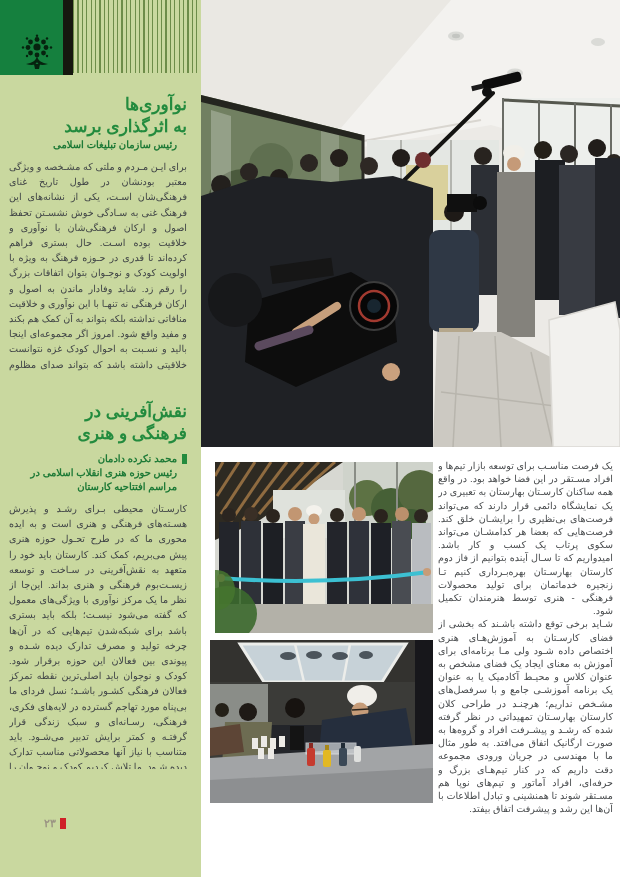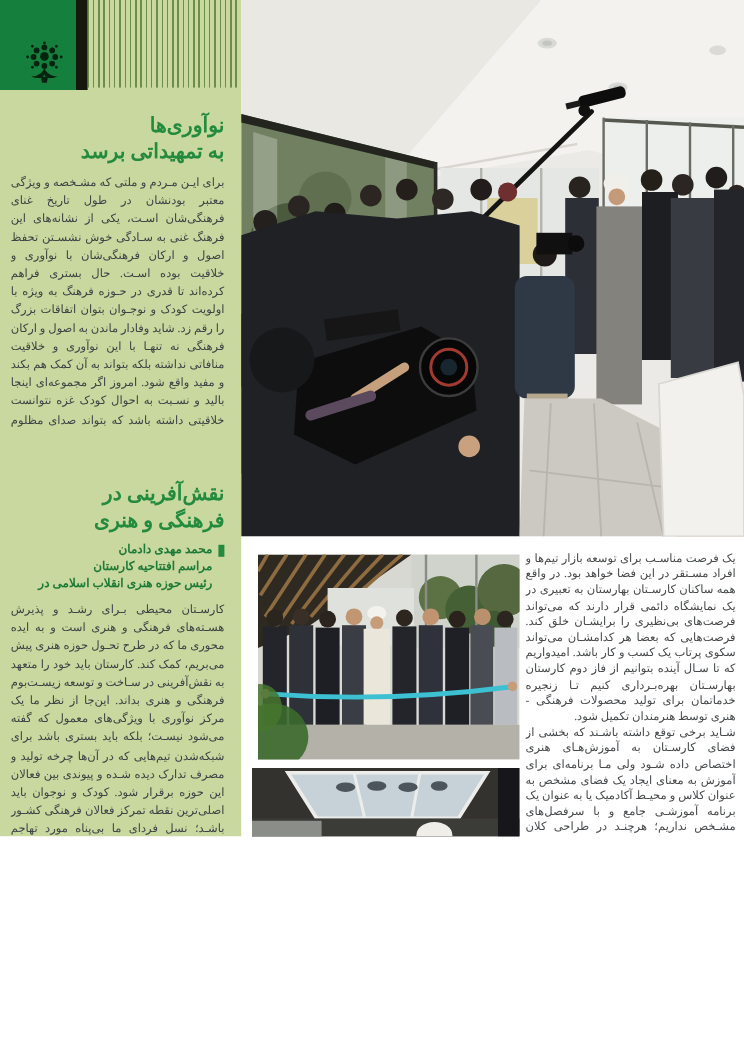--- a/index.html
+++ b/index.html
@@ -1,18 +1,18 @@
 <!DOCTYPE html>
 <html lang="fa"><head>
 <meta charset="utf-8">
 <style>
   html,body{margin:0;padding:0;background:#ffffff;}
   .page{
-    position:relative;width:620px;height:697px;overflow:hidden;background:#ffffff;
-    font-family:Liberation Serif, serif;
+    position:relative;width:620px;height:877px;overflow:hidden;background:#ffffff;
+    font-family:Liberation Sans, sans-serif;
   }
   
   .green-col{position:absolute;left:0;top:0;width:201px;height:877px;background:#c9d89f;}
   .logo-square{position:absolute;left:0;top:0;width:63px;height:75px;background:#15803e;}
   .logo-square svg{position:absolute;left:17px;top:34px;}
   .logo-black{position:absolute;left:63px;top:0;width:10px;height:75px;background:#16170f;}
   .logo-stripes{
     position:absolute;left:73px;top:0;width:128px;height:73px;
     background:repeating-linear-gradient(90deg,#5d7f3a 0px,#5d7f3a 1.2px,rgba(0,0,0,0) 1.2px,rgba(0,0,0,0) 4.4px);
     opacity:.85;
@@ -284,36 +284,37 @@
     <rect x="115" y="105" width="4" height="6" fill="#a8881a"></rect>
       <rect x="113" y="110" width="8" height="17" rx="2" fill="#e2b823"></rect>
     <rect x="131" y="103" width="4" height="6" fill="#202b36"></rect>
       <rect x="129" y="108" width="8" height="18" rx="2" fill="#3a4856"></rect>
     <rect x="144" y="106" width="7" height="16" rx="2" fill="#dfe0de"></rect>
   </svg>
 
   <section class="article article-1">
     <h2>
       <span class="tline">نوآوری‌ها</span>
-      <span class="tline">به تمهیداتی برسد</span>
+      <span class="tline">به اثرگذاری برسد</span>
     </h2>
+    <div class="byline-role">رئیس سازمان تبلیغات اسلامی</div>
     <p class="body-text">برای ایـن مـردم و ملتی که مشـخصه و ویژگی معتبر بودنشان در طول تاریخ غنای فرهنگی‌شان اسـت، یکی از نشانه‌های این فرهنگ غنی به سـادگی خوش نشسـتن تحفظ اصول و ارکان فرهنگی‌شان با نوآوری و خلاقیت بوده اسـت. حال بستری فراهم کرده‌اند تا قدری در حـوزه فرهنگ به ویژه با اولویت کودک و نوجـوان بتوان اتفاقات بزرگ را رقم زد. شاید وفادار ماندن به اصول و ارکان فرهنگی نه تنهـا با این نوآوری و خلاقیت منافاتی نداشته بلکه بتواند به آن کمک هم بکند و مفید واقع شود. امروز اگر مجموعه‌ای اینجا بالید و نسـبت به احوال کودک غزه نتوانست خلاقیتی داشته باشد که بتواند صدای مظلوم ستمدیده باشد، به وظایف خود به درسـتی عمل نکرده است. امیدواریم نوآوری‌ها به اثرگذاری برسد.</p>
   </section>
 
   <section class="article article-2">
     <h2>
       <span class="tline">نقش‌آفرینی در</span>
       <span class="tline">فرهنگی و هنری</span>
     </h2>
     <div class="byline">
       <span class="byline-marker"></span>
-      <span class="byline-name">محمد مهدی دادمان</span>
+      <span class="byline-name">محمد نکرده دادمان</span>
     </div>
+    <div class="byline-role">رئیس حوزه هنری انقلاب اسلامی در</div>
     <div class="byline-role">مراسم افتتاحیه کارستان</div>
-    <div class="byline-role">رئیس حوزه هنری انقلاب اسلامی در</div>
     <p class="body-text">کارسـتان محیطی بـرای رشـد و پذیرش هسـته‌های فرهنگی و هنری است و به ایده محوری ما که در طرح تحـول حوزه هنری پیش می‌بریم، کمک کند. کارستان باید خود را متعهد به نقش‌آفرینی در سـاخت و توسعه زیسـت‌بوم فرهنگی و هنری بداند. این‌جا از نظر ما یک مرکز نوآوری با ویژگی‌های معمول که گفته می‌شود نیسـت؛ بلکه باید بستری باشد برای شبکه‌شدن تیم‌هایی که در آن‌ها چرخه تولید و مصرف تدارک دیده شـده و پیوندی بین فعالان این حوزه برقرار شود. کودک و نوجوان باید اصلی‌ترین نقطه تمرکز فعالان فرهنگی کشـور باشـد؛ نسل فردای ما بی‌پناه مورد تهاجم گسترده در لایه‌های فکری، فرهنگی، رسـانه‌ای و سبک زندگی قرار گرفتـه و کمتر برایش تدبیر می‌شـود. باید متناسب با نیاز آنها محصولاتی مناسب تدارک دیده شـود. ما تلاش کردیم کودک و نوجـوان را اولویت قرار دهیـم و در زنجیره تولید محصـول از حـوزه کتاب تـا فیلم و پویانمایی و سریال بر کمیت و کیفیت در این حوزه تأکید کنیم.</p>
   </section>
 
   <div class="right-col">
     <p>یک فرصت مناسـب برای توسعه بازار تیم‌ها و افراد مسـتقر در این فضا خواهد بود. در واقع همه ساکنان کارسـتان بهارستان به تعبیری در یک نمایشگاه دائمی قرار دارند که می‌تواند فرصت‌های بی‌نظیری را برایشـان خلق کند. فرصت‌هایی که بعضا هر کدامشـان می‌تواند سکوی پرتاب یک کسب و کار باشد. امیدواریم که تا سـال آینده بتوانیم از فاز دوم کارستان بهارسـتان بهره‌بـرداری کنیم تـا زنجیره خدماتمان برای تولید محصولات فرهنگی - هنری توسط هنرمندان تکمیل شود.</p>
     <p>شـاید برخی توقع داشته باشـند که بخشی از فضای کارسـتان به آموزش‌هـای هنری اختصاص داده شـود ولی مـا برنامه‌ای برای آموزش به معنای ایجاد یک فضای مشخص به عنوان کلاس و محیـط آکادمیک یا به عنوان یک برنامه آموزشـی جامع و با سرفصل‌های مشـخص نداریم؛ هرچنـد در طراحی کلان کارستان بهارسـتان تمهیداتی در نظر گرفته شده که رشـد و پیشـرفت افراد و گروه‌ها به صورت ارگانیک اتفاق می‌افتد. به طور مثال ما با مهندسی در جریان ورودی مجموعه دقت داریم که در کنار تیم‌هـای بزرگ و حرفه‌ای، افراد آماتور و تیم‌های نوپا هم مسـتقر شوند تا همنشینی و تبادل اطلاعات با آن‌ها این رشد و پیشرفت اتفاق بیفتد.</p>
   </div>
 
   <div class="pagenum">
     <span class="pagenum-value">۲۳</span>

